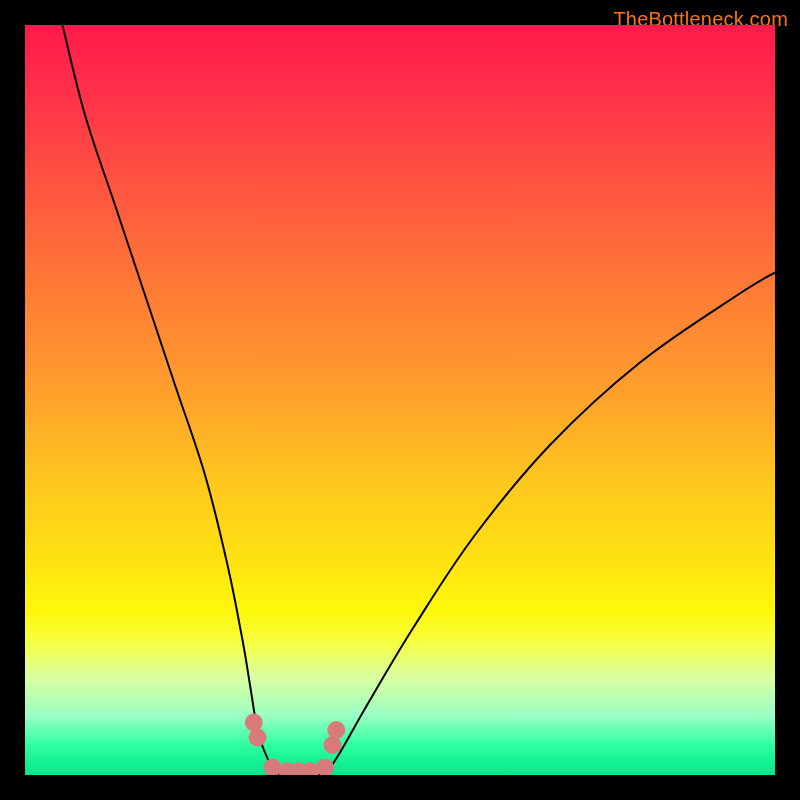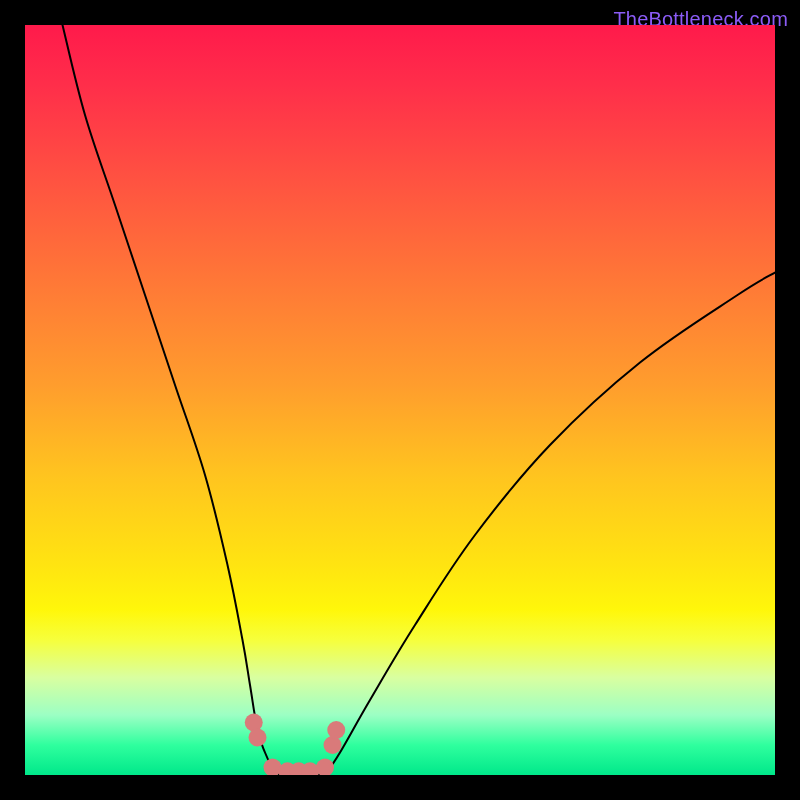--- a/index.html
+++ b/index.html
@@ -37,21 +37,21 @@
       #d9ffa0 87%,
       #9cffc4 92%,
       #2fff9e 96%,
       #00e88a 100%
     );
   }
   .watermark {
     position: absolute;
     top: 8px;
     right: 12px;
-    color: #8b5cf6;
+    color: #f97316;
     font-size: 20px;
     font-weight: 500;
     letter-spacing: 0.2px;
     user-select: none;
   }
   svg.curve {
     position: absolute;
     left: 0;
     top: 0;
     width: 750px;

